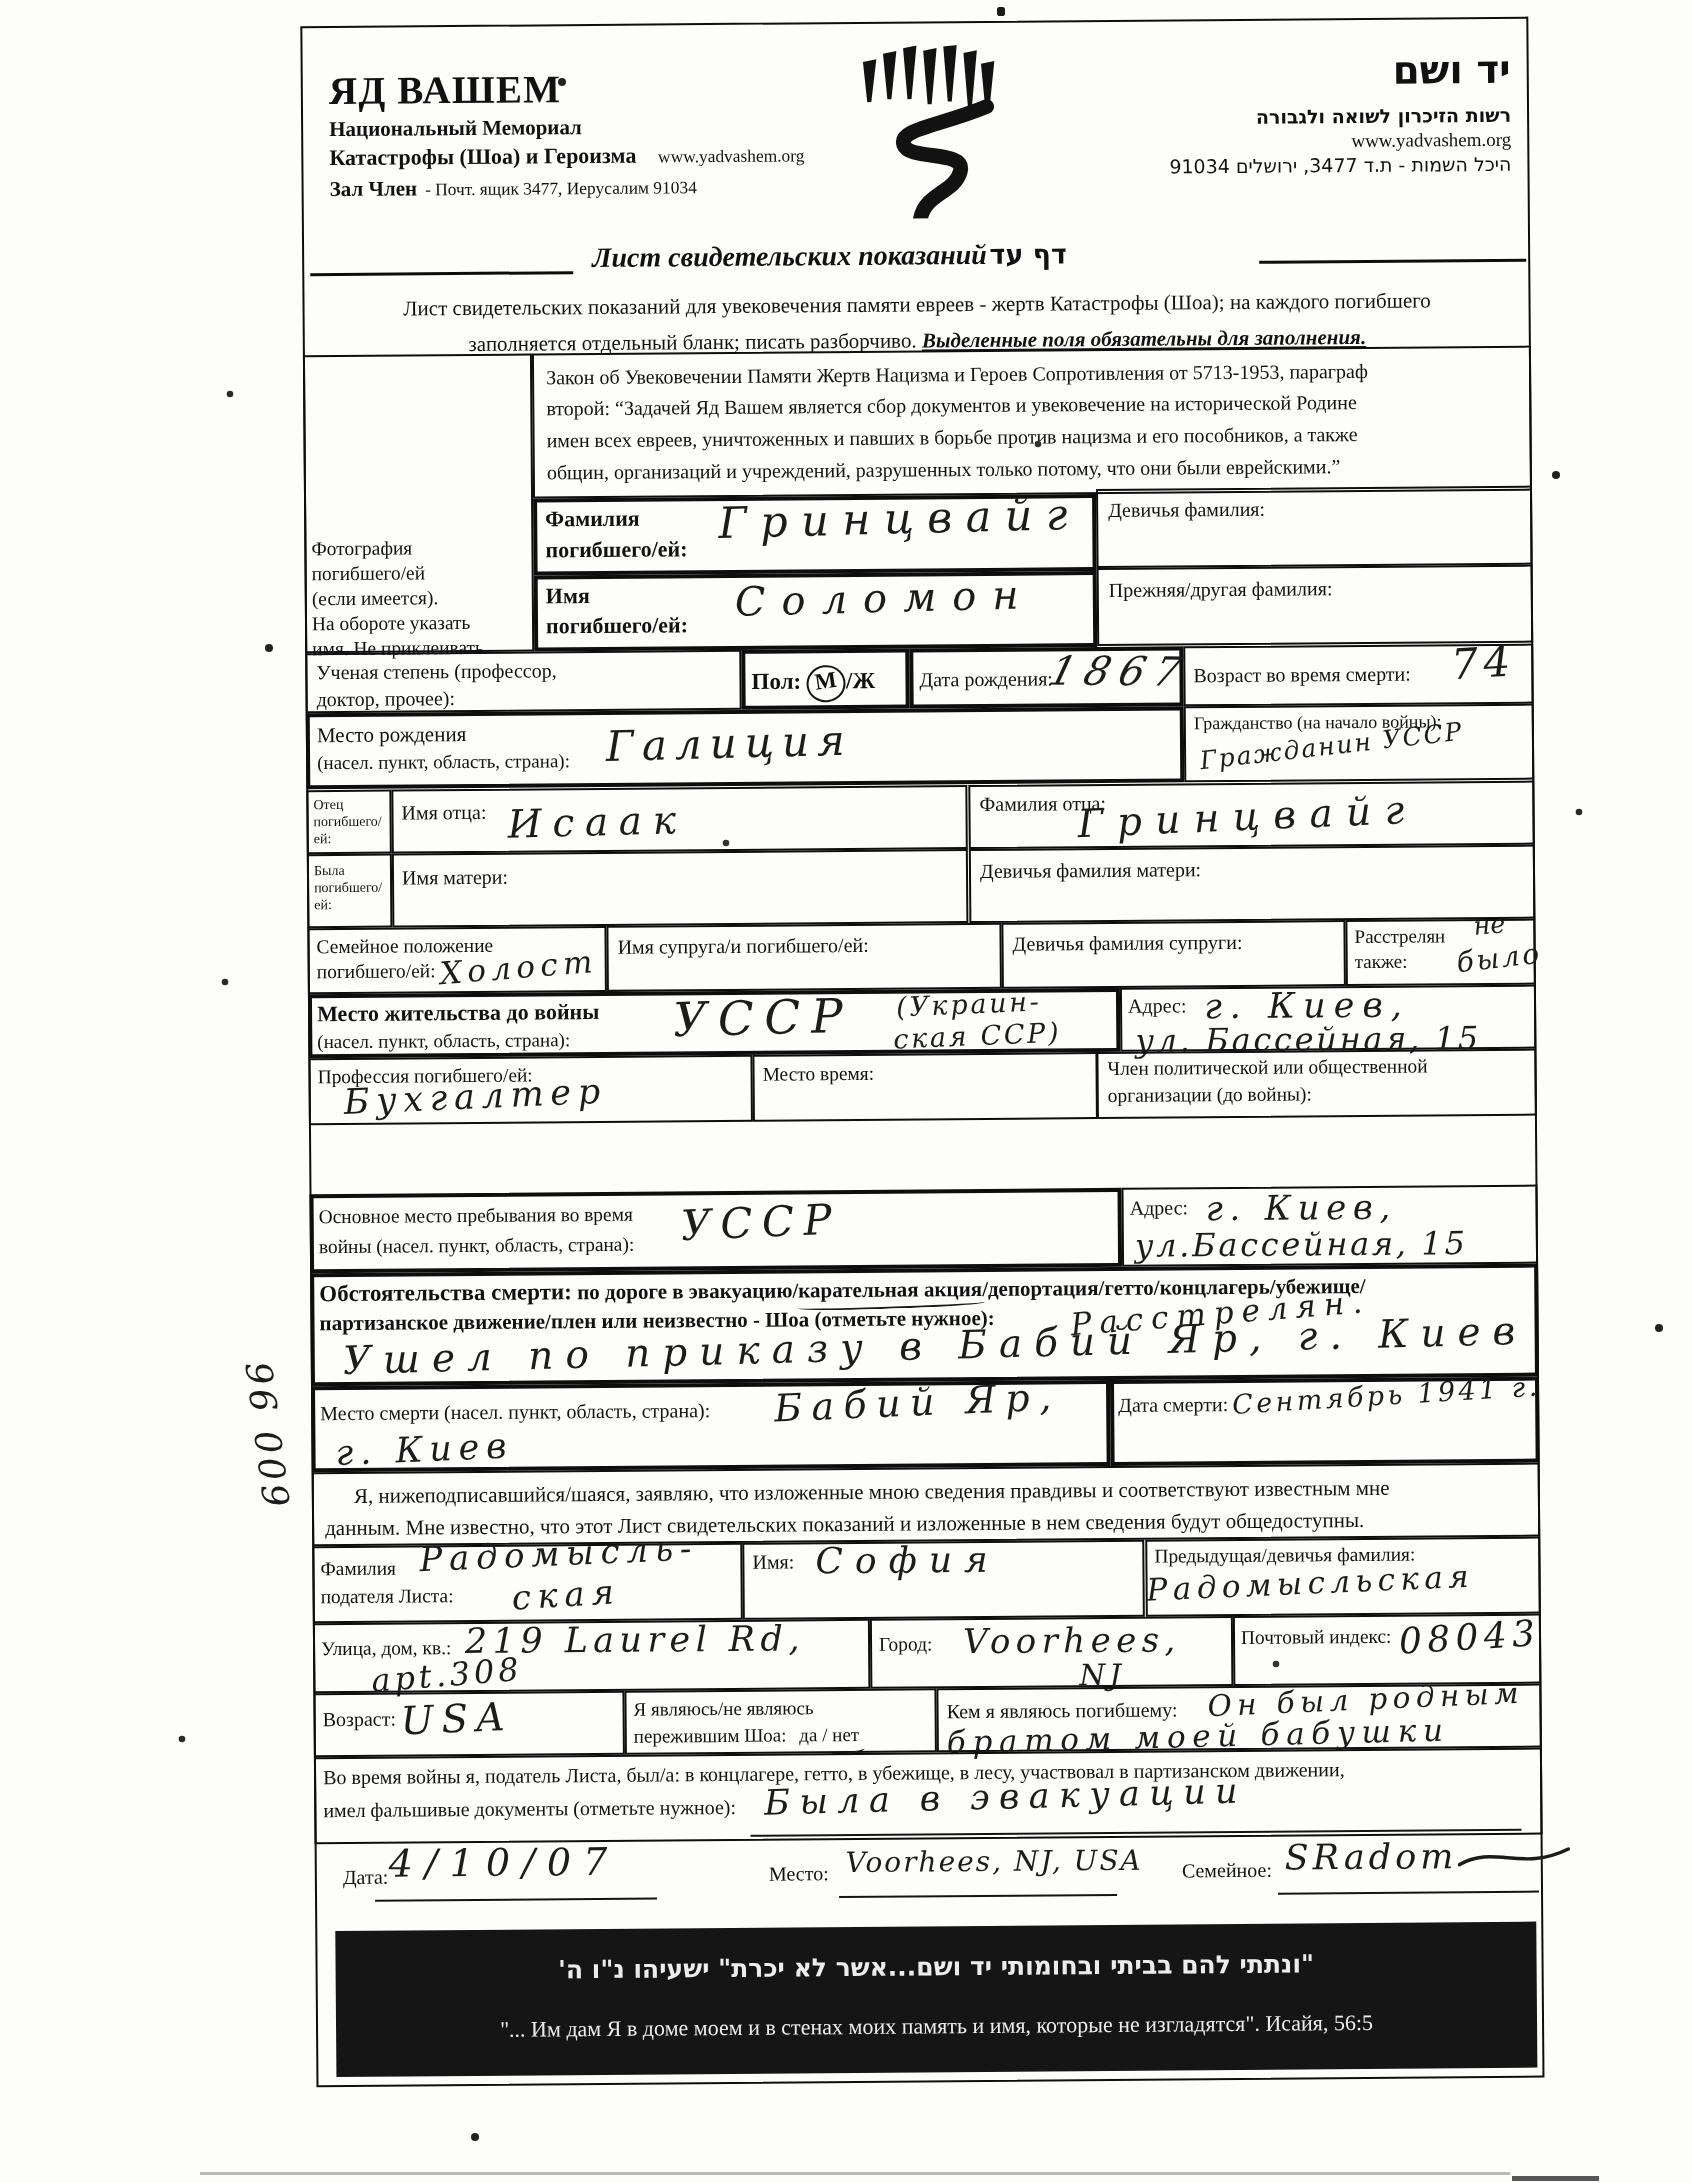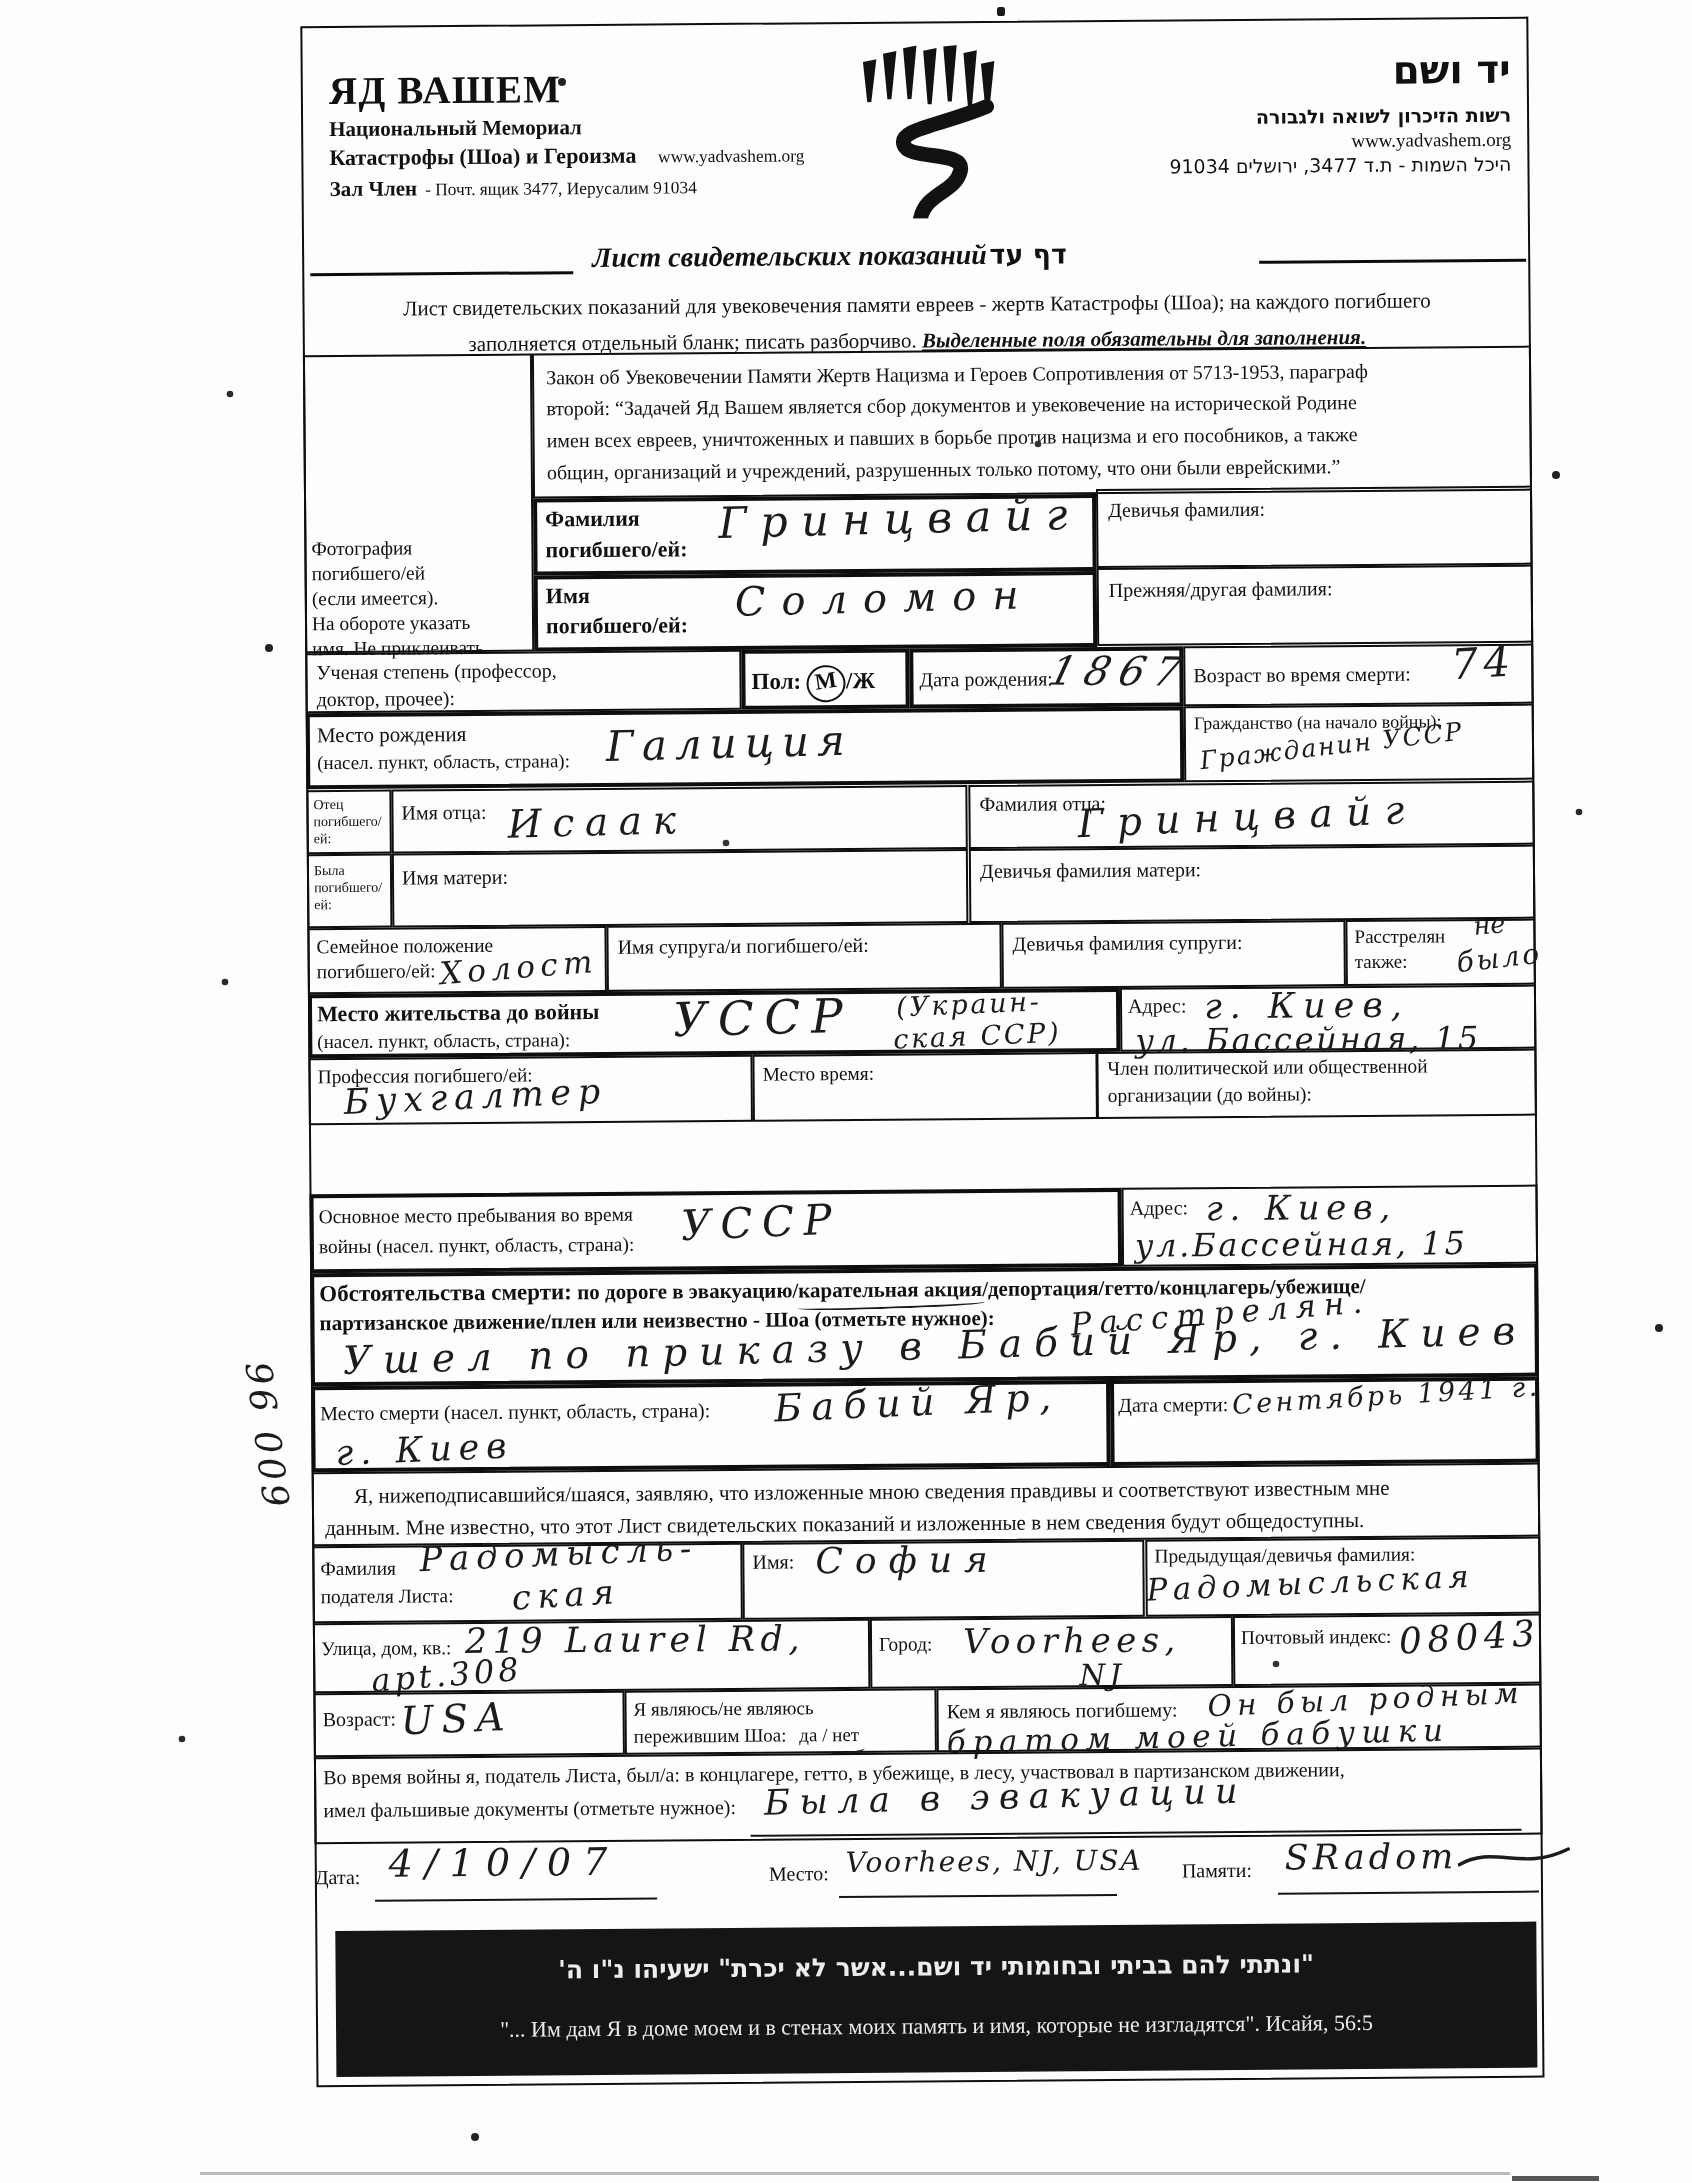--- a/index.html
+++ b/index.html
@@ -259,27 +259,27 @@
   <div class="lbl" style="left:940px;top:1701px;font-size:20px;">Кем я являюсь погибшему:</div>
   <div class="hw" style="left:1201px;top:1692px;font-size:29.5px;letter-spacing:5.4px;transform:rotate(-2deg);">Он был родным</div>
   <div class="hw" style="left:940px;top:1725px;font-size:31px;letter-spacing:6.7px;transform:rotate(-1deg);">братом моей бабушки</div>
 
   <div class="cell" style="left:307px;top:1753px;width:1228px;height:87px;"></div>
   <div class="lbl" style="left:316px;top:1762px;font-size:20px;">Во время войны я, податель Листа, был/а: в концлагере, гетто, в убежище, в лесу, участвовал в партизанском движении,</div>
   <div class="lbl" style="left:316px;top:1795px;font-size:20px;">имел фальшивые документы (отметьте нужное):</div>
   <div class="hw" style="left:757px;top:1782px;font-size:35px;letter-spacing:9.4px;transform:rotate(-1deg);">Была в эвакуации</div>
   <div class="uline" style="left:743px;top:1834px;width:771px;"></div>
 
-  <div class="lbl" style="left:307px;top:1862px;font-size:20px;">Дата:</div>
+  <div class="lbl" style="left:335px;top:1862px;font-size:20px;">Дата:</div>
   <div class="hw" style="left:381px;top:1838px;font-size:38px;letter-spacing:12px;">4/10/07</div>
   <div class="uline" style="left:367px;top:1896px;width:282px;"></div>
   <div class="lbl" style="left:761px;top:1862px;font-size:20px;">Место:</div>
   <div class="hw" style="left:838px;top:1846px;font-size:28px;letter-spacing:2px;">Voorhees, NJ, USA</div>
   <div class="uline" style="left:831px;top:1896px;width:278px;"></div>
-  <div class="lbl" style="left:1174px;top:1862px;font-size:20px;">Памяти:</div>
+  <div class="lbl" style="left:1174px;top:1862px;font-size:20px;">Семейное:</div>
   <div class="hw" style="left:1277px;top:1841px;font-size:35px;letter-spacing:4px;"><span>SRadom</span><svg width="114" height="29.5" viewBox="0 0 170 44" style="vertical-align:-4px;">
           <path d="M2,32 C55,2 95,44 165,10" fill="none" stroke="#1c1c1c" stroke-width="5" stroke-linecap="round"></path>
         </svg></div>
   <div class="uline" style="left:1270px;top:1896px;width:261px;"></div>
 
   <div class="banner" style="left:327px;top:1927px;width:1201px;height:146px;">
     <div class="t he b" style="top:25.5px;font-size:25px;">"ונתתי להם בביתי ובחומותי יד ושם...אשר לא יכרת" ישעיהו נ"ו ה'</div>
     <div class="t" style="top:87px;font-size:22px;">"... Им дам Я в доме моем и в стенах моих память и имя, которые не изгладятся".  Исайя, 56:5</div>
   </div>
 

